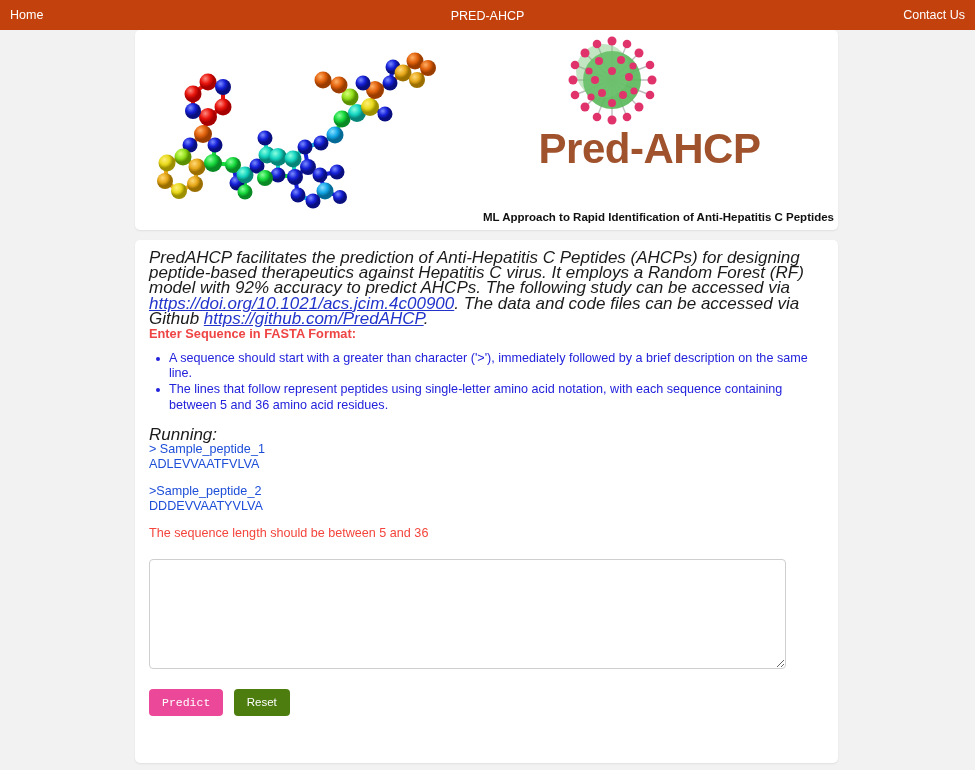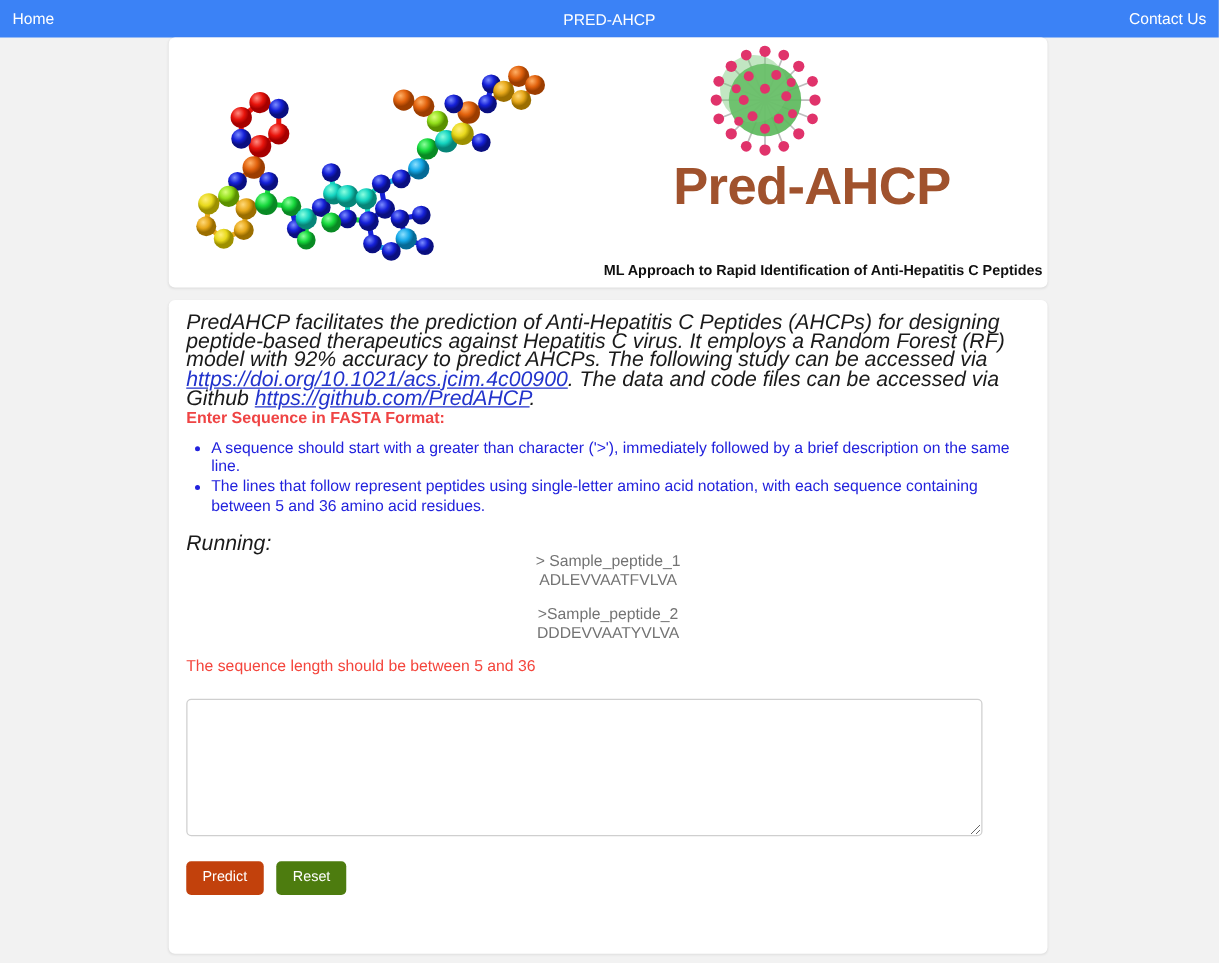--- a/index.html
+++ b/index.html
@@ -8,21 +8,21 @@
     width: 975px; height: 770px;
     background: #f2f2f2;
     font-family: "Liberation Sans", sans-serif;
     overflow: hidden;
   }
 
   
   #navbar {
     position: absolute; top: 0; left: 0;
     width: 975px; height: 30px;
-    background: #3b82f6;
+    background: #c2410c;
     color: #ffffff;
   }
   #navbar .nav-home {
     position: absolute; left: 10px; top: 8px;
     font-size: 12.5px; line-height: 14px;
     color: #ffffff; text-decoration: none; cursor: pointer;
   }
   #navbar .nav-title {
     position: absolute; left: 0; right: 0; top: 9px;
     text-align: center;
@@ -112,22 +112,21 @@
     content: "";
     position: absolute; left: -13px; top: 6px;
     width: 4px; height: 4px;
     border-radius: 50%;
     background: #2222dd;
   }
   .examples-label { margin-bottom: 14px; }
   .example-block {
     margin-bottom: 13px;
     font-size: 12.6px; line-height: 14.6px;
-    color: #737373;
-    text-align: center;
+    color: #1d4ed8;
   }
   .warn {
     color: #f4453c;
     font-size: 12.6px; line-height: 15px;
     margin-bottom: 18px;
   }
   #seq-input {
     display: block;
     width: 637px; height: 110px;
     border: 1px solid #cfcfcf;
@@ -144,21 +143,21 @@
   button.btn {
     border: none;
     border-radius: 4px;
     color: #ffffff;
     font-family: "Liberation Sans", sans-serif;
     font-size: 11.5px;
     padding: 7px 13px;
     cursor: pointer;
     line-height: 13px;
   }
-  #predict-btn { background: #c2410c; }
+  #predict-btn { background: #ec4899; font-family: Liberation Mono, monospace; }
   #reset-btn { background: #4d7c0f; margin-left: 6px; }
 </style>
 </head>
 <body>
 
 <div id="navbar">
   <a class="nav-home">Home</a>
   <div class="nav-title">PRED-AHCP</div>
   <a class="nav-contact">Contact Us</a>
 </div>

